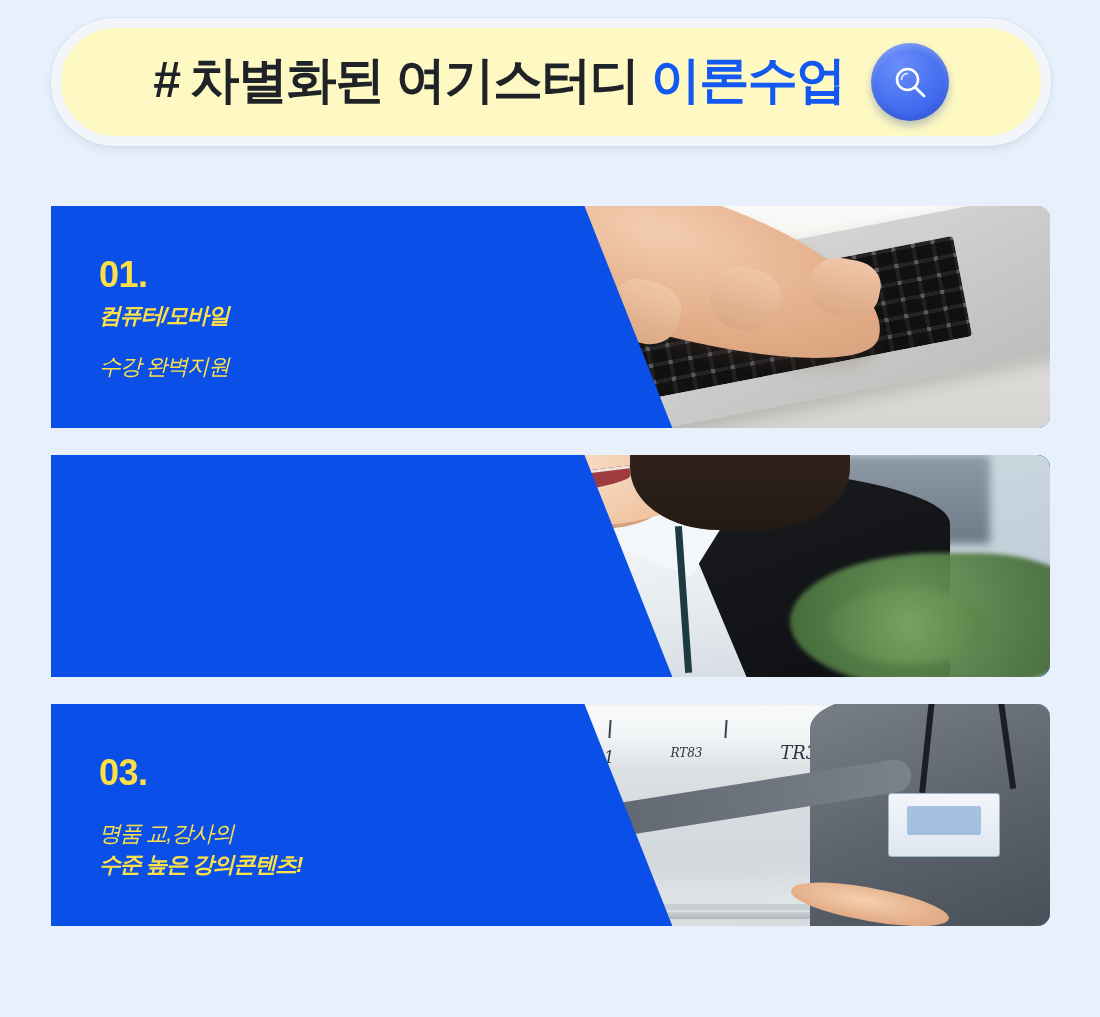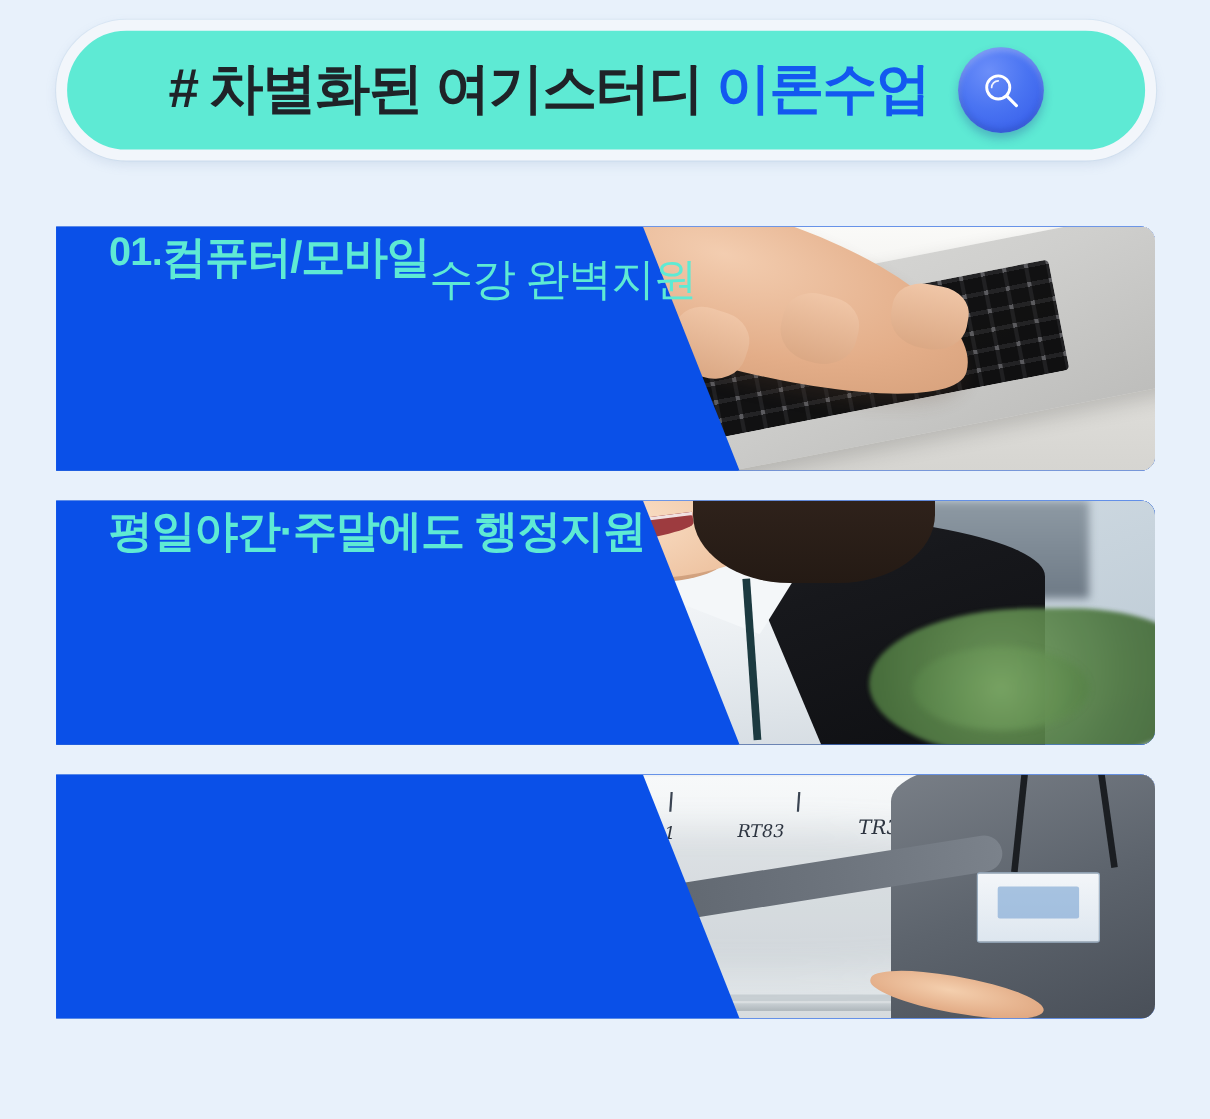--- a/index.html
+++ b/index.html
@@ -24,21 +24,21 @@
     width: 1000px;
     height: 128px;
   }
   .header-pill {
     position: absolute;
     left: 0;
     top: 0;
     width: 1000px;
     height: 128px;
     box-sizing: border-box;
-    background: #5eead4;
+    background: #fef9c3;
     border-radius: 64px;
     border: 10px solid #f2f6fb;
     box-shadow:
       0 4px 10px rgba(120, 150, 190, 0.18),
       0 0 0 1px rgba(210, 225, 240, 0.55);
     display: flex;
     align-items: center;
     justify-content: center;
     gap: 18px;
   }
@@ -114,36 +114,37 @@
     z-index: 2;
   }
 
   .card-text {
     position: absolute;
     left: 48px;
     top: 0;
     height: 100%;
     z-index: 3;
     display: flex;
-    flex-direction: row;
+    flex-direction: column;
     justify-content: center;
-    color: #5eead4;
+    color: #fde047;
   }
   .card-num {
     font-size: 36px;
     font-weight: 800;
     letter-spacing: -0.5px;
     line-height: 1.28;
     margin-bottom: 2px;
   }
   .card-line {
-    font-size: 40px;
+    font-size: 22px;
     letter-spacing: -1.2px;
     line-height: 1.42;
     white-space: nowrap;
+    font-style: italic;
   }
   .card-line.bold { font-weight: 800; }
   .card-line.light { font-weight: 400; margin-top: 20px; }
 
   
   .photo1 { position: absolute; inset: 0; background: linear-gradient(150deg,#f5f5f3 0%, #eceae6 45%, #dcdbd7 100%); }
   .p1-wall { position: absolute; left: 0; top: 0; width: 100%; height: 36%;
     background: linear-gradient(180deg,#fafaf8 0%, #f0efec 100%); }
   .p1-sleeve { position: absolute; left: 8%; top: -8%; width: 30%; height: 42%;
     background: linear-gradient(160deg,#ffffff 0%, #e9e9e6 100%); transform: rotate(-14deg); border-radius: 18px; }
@@ -321,57 +322,61 @@
         <div class="p2-mic"></div>
         <div class="p2-lanyard1"></div>
         <div class="p2-lanyard2"></div>
         <div class="p2-laptop"></div>
         <div class="p2-plant"></div>
         <div class="p2-plant2"></div>
       </div>
     </div>
     <div class="card-blue"></div>
     <div class="card-text">
-      <div class="card-line bold">평일야간·주말에도 행정지원</div>
     </div>
   </div>
 
   <div class="card">
     <div class="card-photo">
       <div class="photo3">
         <div class="p3-board"></div>
         <div class="p3-shadow"></div>
         <div class="p3-magnet"></div>
         <div class="p3-ticks">
           <i style="left:4%;"></i>
             <i style="left:26%;top:14%;"></i>
             <i style="left:38%;"></i>
           <i style="left:48%;"></i>
             <i style="left:68%;"></i>
             <i style="left:90%;"></i>
         </div>
         <div class="p3-hand-script" style="left:29%;top:19%;font-size:17px;">EM-2</div>
         <div class="p3-hand-script" style="left:42%;top:20%;font-size:16px;">RT81</div>
         <div class="p3-hand-script" style="left:52%;top:20%;font-size:16px;">EM-1</div>
-        <div class="p3-hand-script" style="left:62%;top:19%;font-size:16px;">RT83</div>
+        <div class="p3-hand-script" style="left:62%;top:19%;font-size:12px;">RT83</div>
         <div class="p3-hand-script" style="left:73%;top:17%;font-size:18px;">TR31</div>
         <div class="p3-hand-script" style="left:-1%;top:35%;font-size:16px;letter-spacing:.5px;">CHARACTERISTICS:</div>
         <div class="p3-hand-script" style="left:1%;top:48%;font-size:14px;">O OUTPUT 310</div>
         <div class="p3-hand-script" style="left:1%;top:59%;font-size:14px;">O TORQUE 1.337</div>
         <div class="p3-hand-script" style="left:5%;top:71%;font-size:14px;">120-230</div>
         <div class="p3-hand-script" style="left:34%;top:48%;font-size:16px;">- Current 5.3</div>
         <div class="p3-hand-script" style="left:34%;top:60%;font-size:16px;">- Speed 4300</div>
         <div class="p3-hand-script" style="left:33%;top:72%;font-size:16px;">- Weight 0.91</div>
         <div class="p3-rail"></div>
         <div class="p3-person"></div>
         <div class="p3-arm"></div>
         <div class="p3-palm"></div>
         <div class="p3-pen"></div>
         <div class="p3-lanyard"></div>
         <div class="p3-lanyard-b"></div>
         <div class="p3-badge"></div>
         <div class="p3-hand2"></div>
       </div>
     </div>
     <div class="card-blue"></div>
+    <div class="card-text">
+      <div class="card-num">03.</div>
+      <div class="card-line light">명품 교,강사의</div>
+      <div class="card-line bold">수준 높은 강의콘텐츠!</div>
+    </div>
   </div>
 
 </div>
 
 </body></html>

